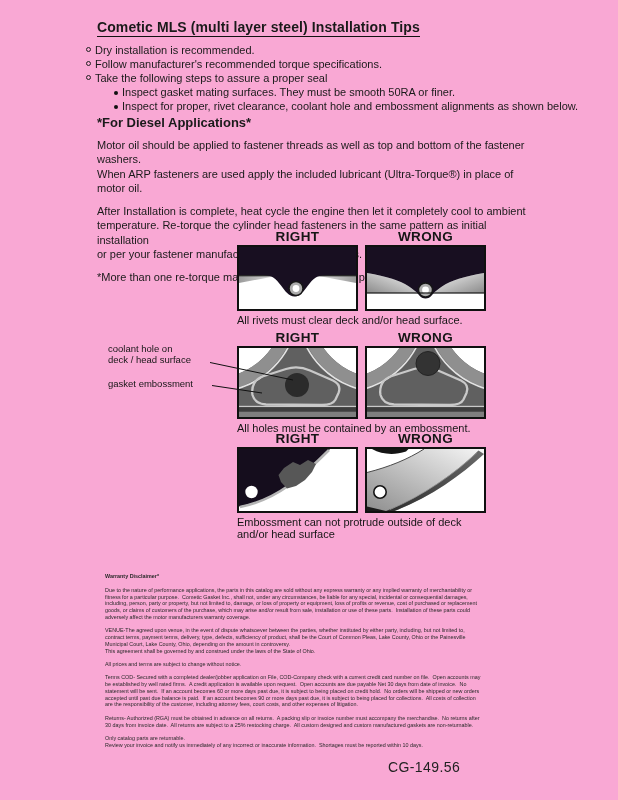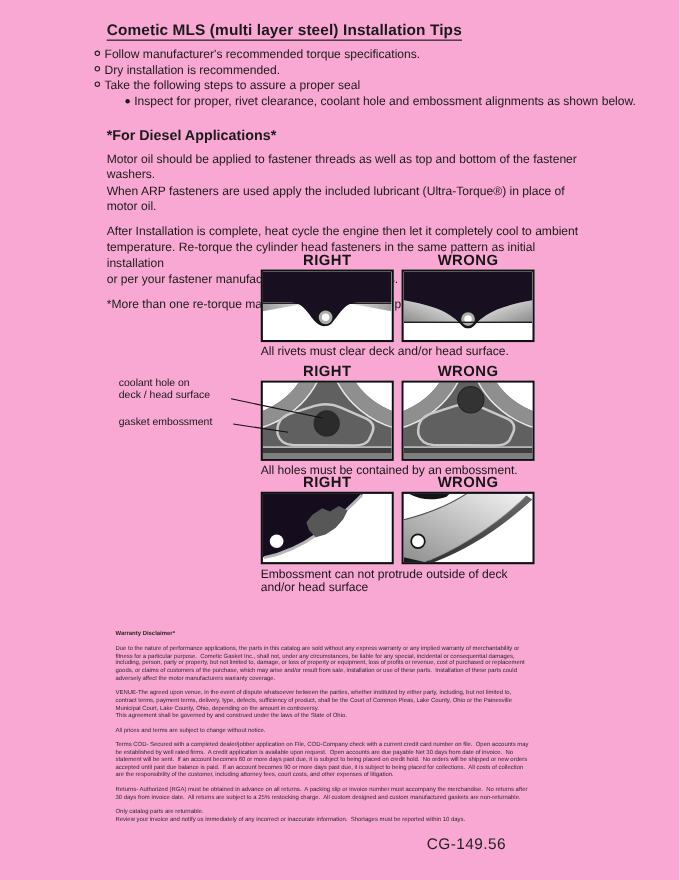--- a/index.html
+++ b/index.html
@@ -47,23 +47,24 @@
   .footer-code{position:absolute;left:388px;top:759px;font-size:14px;color:#222;letter-spacing:.4px;}
 </style>
 </head>
 <body>
 
 <div class="page">
 
   <div class="title">Cometic MLS (multi layer steel) Installation Tips</div>
 
   <div class="bullets">
+    <div class="bullet b1">Dry installation is recommended.</div>
     <div class="bullet b1">Follow manufacturer's recommended torque specifications.</div>
-    <div class="bullet b1">Dry installation is recommended.</div>
     <div class="bullet b1">Take the following steps to assure a proper seal</div>
+    <div class="bullet b2">Inspect gasket mating surfaces.  They must be smooth 50RA or finer.</div>
     <div class="bullet b2">Inspect for proper, rivet clearance, coolant hole and embossment alignments as shown below.</div>
   </div>
 
   <div class="diesel">
     <div class="diesel-h">*For Diesel Applications*</div>
     <p>Motor oil should be applied to fastener threads as well as top and bottom of the fastener washers.
 When ARP fasteners are used apply the included lubricant (Ultra-Torque®) in place of motor oil.</p>
     <p>After Installation is complete, heat cycle the engine then let it completely cool to ambient
 temperature. Re-torque the cylinder head fasteners in the same pattern as initial installation
 or per your fastener manufacturer's recommendations.</p>

